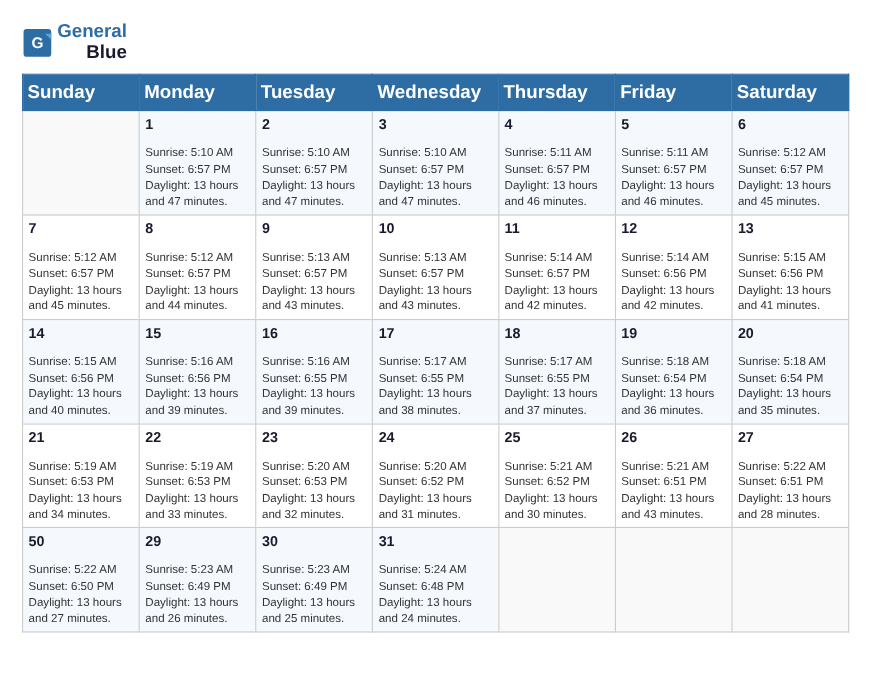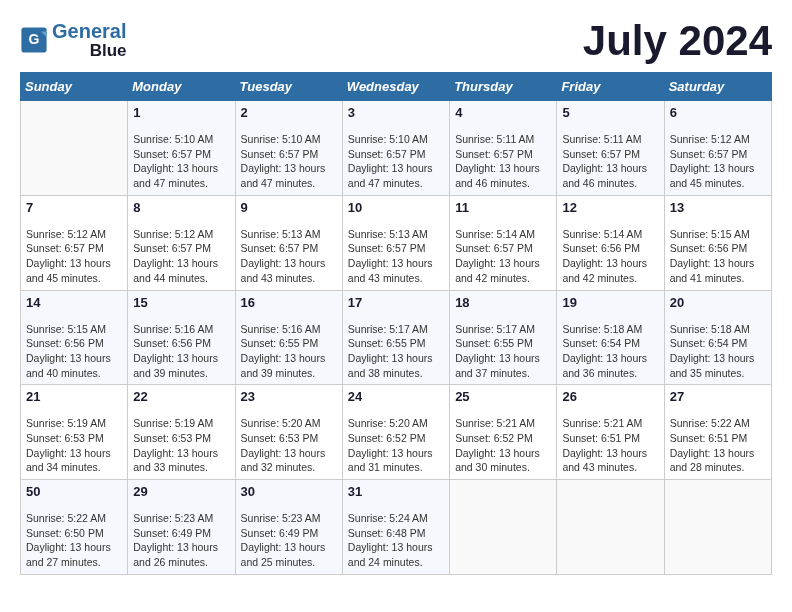--- a/index.html
+++ b/index.html
@@ -42,24 +42,23 @@
     table {
       width: 100%;
       border-collapse: collapse;
       font-size: 11px;
     }
     thead th {
       background-color: #2e6da4;
       color: #fff;
       padding: 6px 4px;
       text-align: left;
-      font-size: 13px;
+      font-size: 17px;
       font-weight: bold;
       border: 1px solid #2e6da4;
-      font-style: italic;
     }
     tbody tr {
       vertical-align: top;
     }
     tbody td {
       border: 1px solid #ccc;
       padding: 4px 5px;
       min-height: 70px;
       height: 80px;
     }
@@ -90,28 +89,27 @@
 <body>
 
 <div class="header-area">
   <div class="logo">
     <svg class="logo-icon" viewBox="0 0 40 40">
       <rect x="2" y="2" width="36" height="36" rx="4" fill="#2e6da4"></rect>
       <text x="20" y="26" text-anchor="middle" fill="white" font-size="20" font-weight="bold" font-family="Arial">G</text>
       <polygon points="30,8 38,8 38,16" fill="#5ba3d0"></polygon>
     </svg>
     <div>
-      <div style="font-size:20px;font-weight:bold;color:#1a1a2e;line-height:1.1;">
+      <div style="font-size:17px;font-weight:bold;color:#1a1a2e;line-height:1.1;">
         <span style="color:#2e6da4;">General</span>
       </div>
       <div style="font-size:17px;font-weight:bold;color:#1a1a2e;line-height:1.1;text-align:right;">Blue</div>
     </div>
   </div>
   <div class="title-area">
-    <div class="month-title">July 2024</div>
   </div>
 </div>
 
 <table>
   <thead>
     <tr>
     <th>Sunday</th>
         <th>Monday</th>
         <th>Tuesday</th>
         <th>Wednesday</th>

